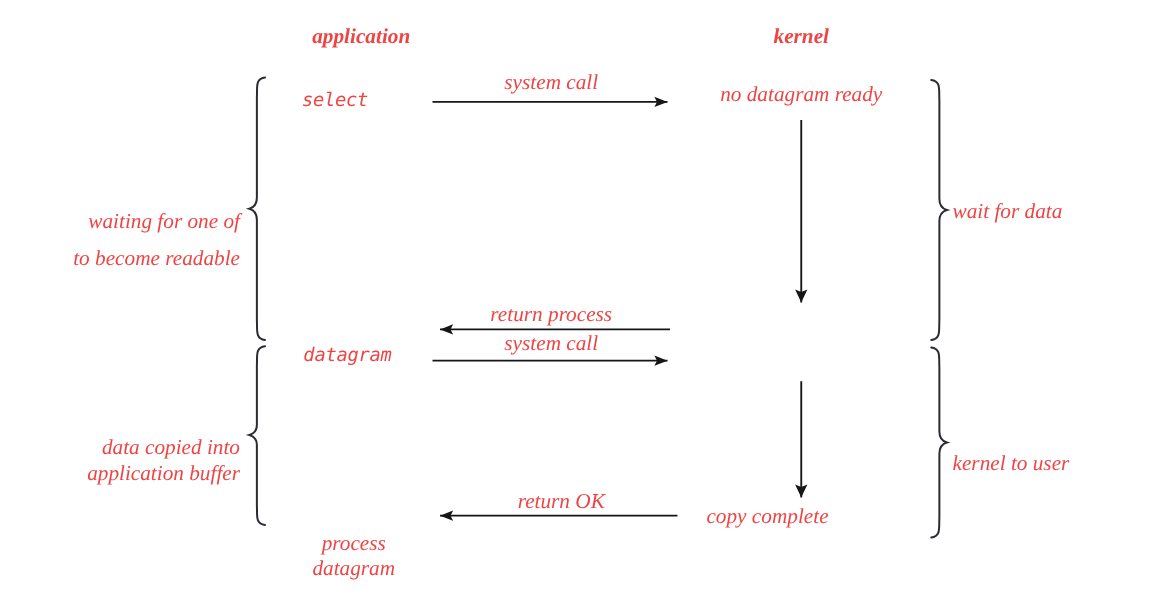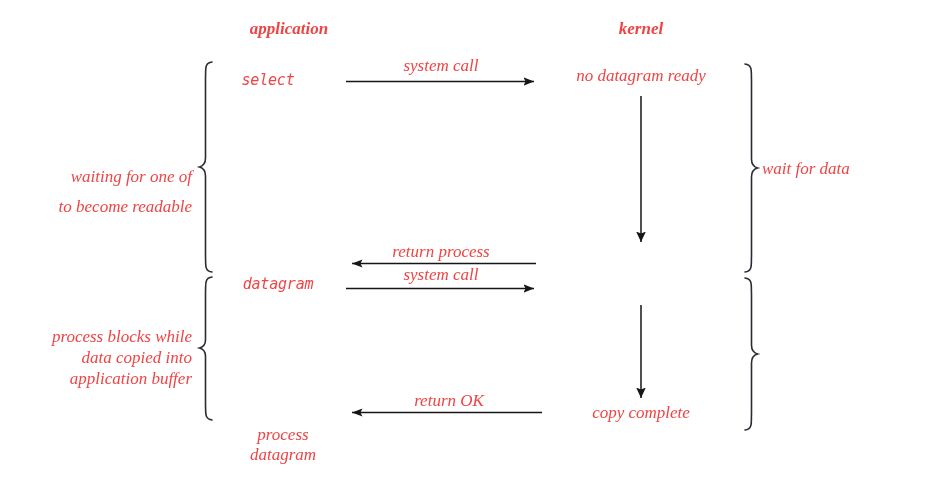--- a/index.html
+++ b/index.html
@@ -64,46 +64,46 @@
 
   <div class="lbl mono ctr" style="left:278px; top:276px;">datagram</div>
 
   <div class="lbl serif txt ctr" style="left:283px; top:425px;">process</div>
   <div class="lbl serif txt ctr" style="left:283px; top:445px;">datagram</div>
 
   <div class="lbl serif txt ctr" style="left:641px; top:66px;">no datagram ready</div>
 
 
 
-  <div class="lbl serif txt ctr" style="left:641px; top:403px;">copy complete</div>
+  <div class="lbl serif txt ctr" style="left:614px; top:403px;">copy complete</div>
 
   <div class="lbl serif txt ctr" style="left:441px; top:56px;">system call</div>
 
   <div class="lbl serif txt ctr" style="left:441px; top:242px;">return process</div>
 
   <div class="lbl serif txt ctr" style="left:441px; top:265px;">system call</div>
 
   <div class="lbl serif txt ctr" style="left:449px; top:391px;">return OK</div>
 
 
 
   <div class="lbl serif txt rgt" style="left:192px; top:167px;">waiting for one of</div>
 
 
   <div class="lbl serif txt rgt" style="left:192px; top:197px;">to become readable</div>
 
-  <div class="lbl serif txt rgt" style="left:192px; top:327px;">process blocks while</div>
 
   <div class="lbl serif txt rgt" style="left:192px; top:348px;">data copied into</div>
 
   <div class="lbl serif txt rgt" style="left:192px; top:369px;">application buffer</div>
 
   <div class="lbl serif txt lft" style="left:762px; top:159px;">wait for data</div>
 
 
+  <div class="lbl serif txt lft" style="left:762px; top:361px;">kernel to user</div>
 
   <svg class="overlay" viewBox="0 0 936 488">
     <defs>
       <marker id="arrowR" markerWidth="11" markerHeight="9" refX="10.5" refY="4.5" orient="auto" markerUnits="userSpaceOnUse">
         <path d="M0,0.4 L10.5,4.5 L0,8.6 L2.1,4.5 Z" fill="#161616"></path>
       </marker>
       <marker id="arrowL" markerWidth="11" markerHeight="9" refX="10.5" refY="4.5" orient="auto" markerUnits="userSpaceOnUse">
         <path d="M0,0.4 L10.5,4.5 L0,8.6 L2.1,4.5 Z" fill="#161616"></path>
       </marker>
       <marker id="arrowD" markerWidth="11" markerHeight="11" refX="10.5" refY="5.5" orient="auto" markerUnits="userSpaceOnUse">

